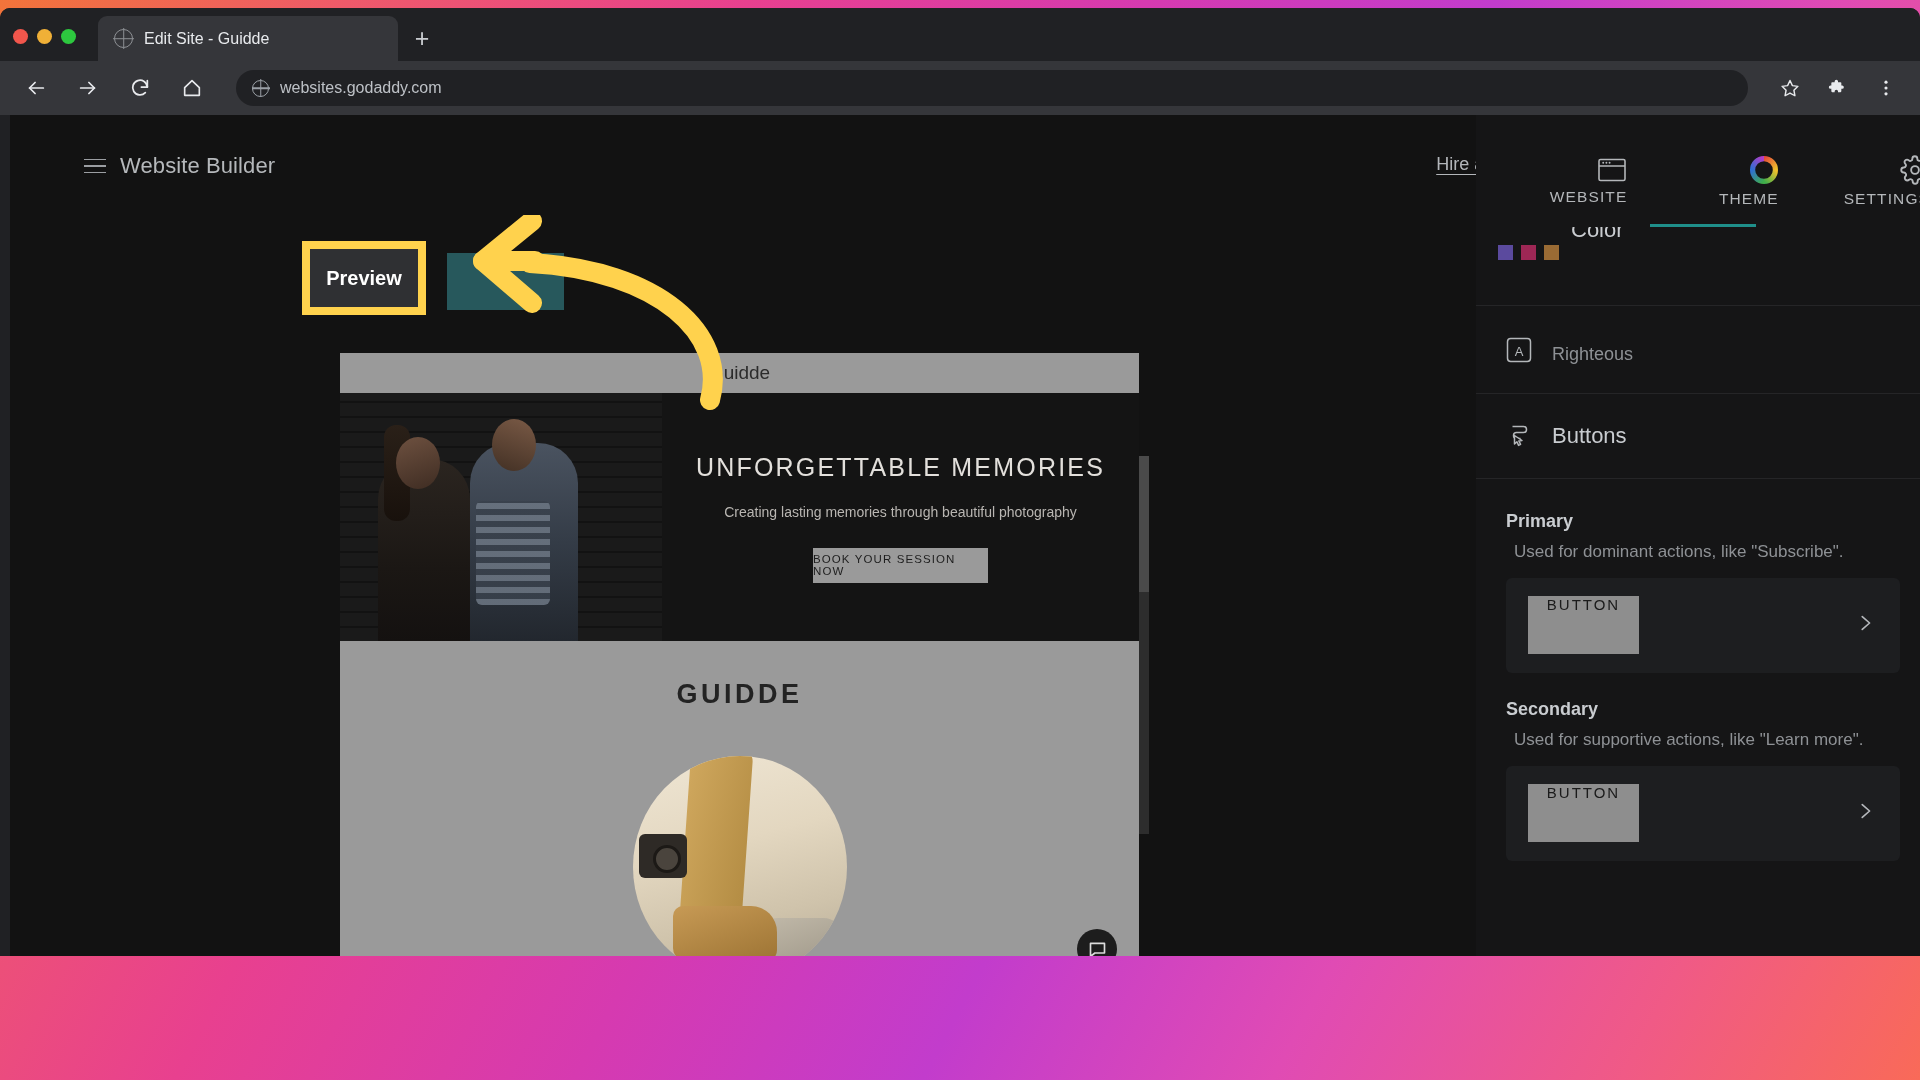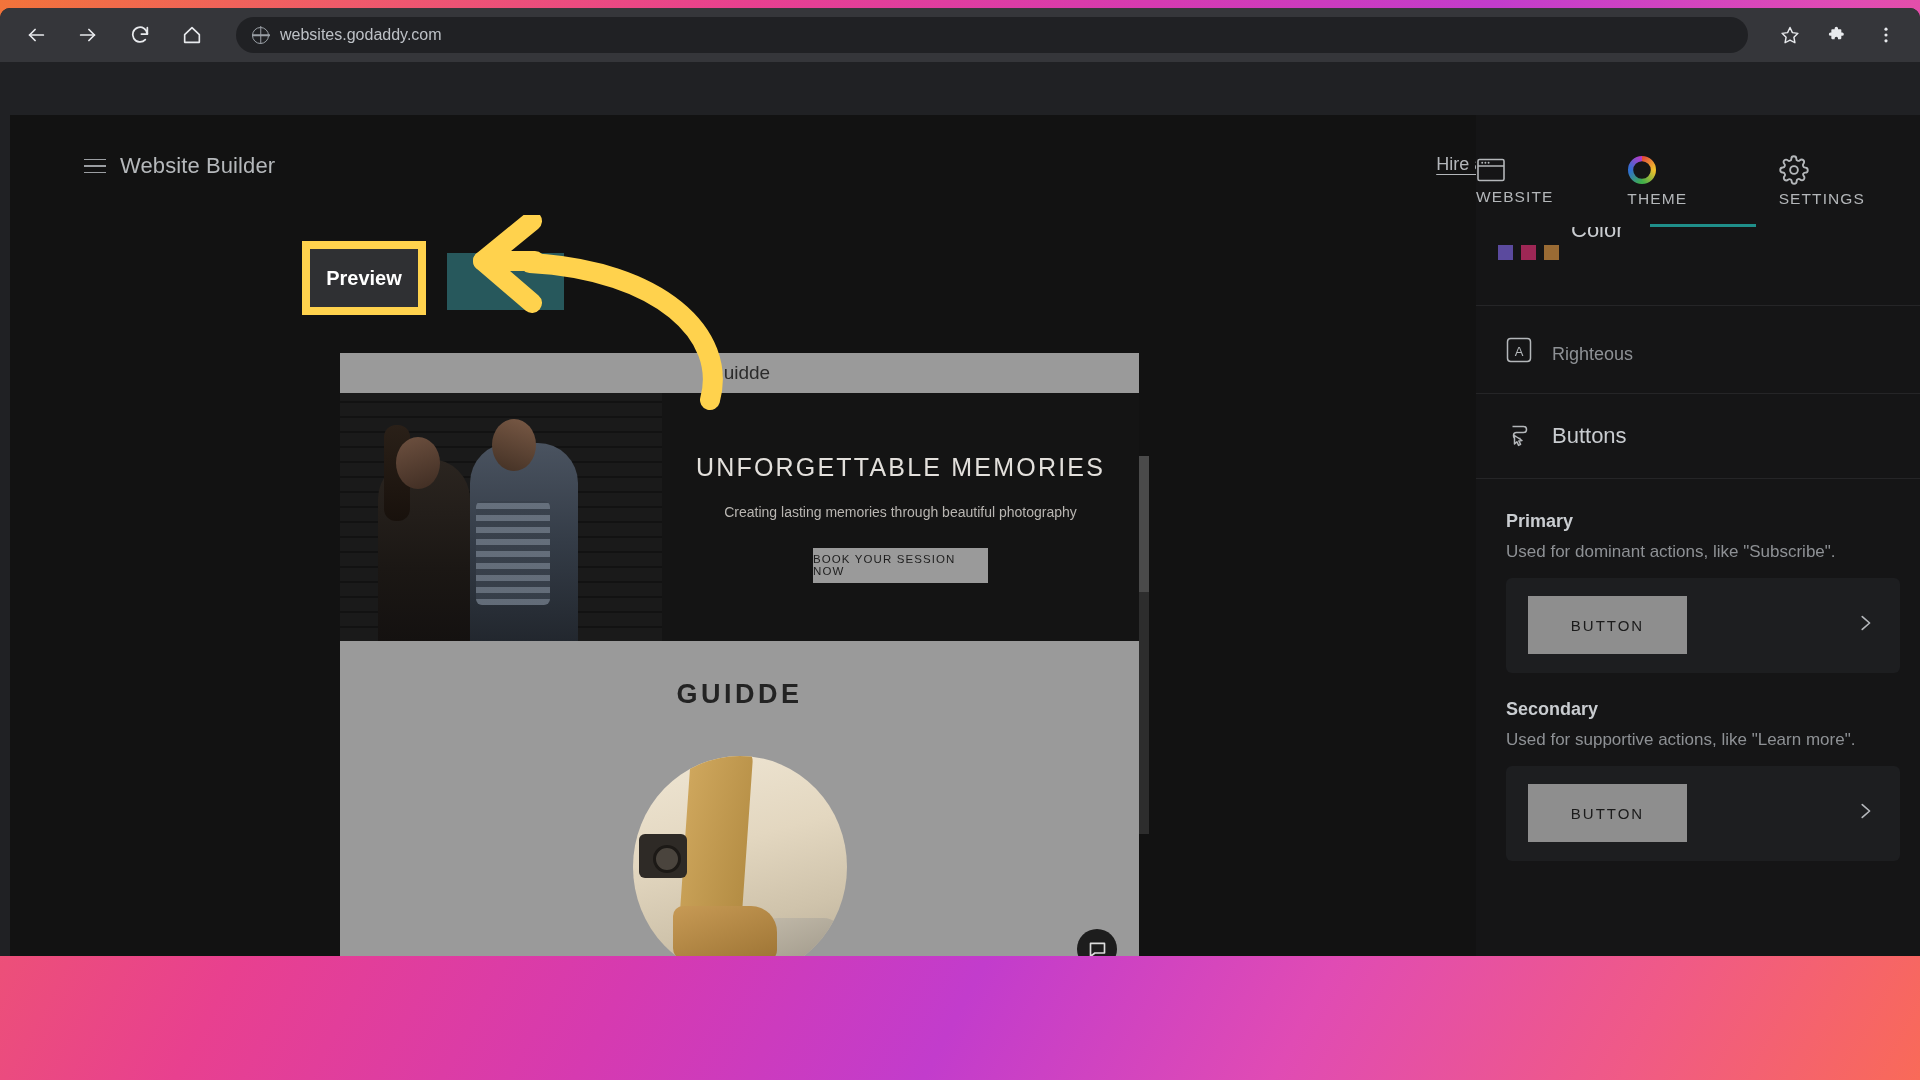--- a/index.html
+++ b/index.html
@@ -273,21 +273,21 @@
   
   #rightpanel {
     position: absolute; left: 1466px; top: 0; width: 454px; height: 841px;
     background: #151516; overflow: hidden;
   }
   #tabs {
     display: flex; height: 112px; position: relative;
   }
   .ptab {
     flex: 1 1 0; display: flex; flex-direction: column;
-    align-items: flex-start; justify-content: center; gap: 5px;
+    align-items: flex-end; justify-content: center; gap: 5px;
     position: relative; padding-top: 20px;
   }
   .ptab .plabel {
     font-size: 15.5px; letter-spacing: 1.1px; color: #b4b7ba;
   }
   .ptab.active .underline {
     position: absolute; bottom: 0; left: 50%; transform: translateX(-50%);
     width: 106px; height: 3px; background: #1f8f8a;
   }
 
@@ -308,48 +308,62 @@
   .row .ricon {
     position:absolute; left: 26px; top: 50%; transform: translateY(-50%);
     width: 34px; height: 34px; display:flex; align-items:center; justify-content:center;
   }
   .row .rtext { margin-left: 76px; }
   .row .rtitle { font-size: 22px; color: #c9ccd0; line-height: 1.25; }
   .row .rsub { font-size: 18px; color: #8e9195; margin-top: 10px; }
 
   .btnsection { padding: 0 30px; }
   .bs-title { font-size: 18px; font-weight: bold; color: #c9ccd0; margin-top: 26px; }
-  .bs-desc { font-size: 17px; color: #8e9195; margin-top: 10px; }
+  .bs-desc { font-size: 17px; color: #8e9195; margin-top: 10px; margin-left: 8px; }
   .bs-card {
     margin-top: 16px; background: #1d1e20; border-radius: 6px;
     height: 95px; display:flex; align-items:center; padding: 0 22px;
     position: relative;
   }
   .bs-btn {
-    width: 159px; height: 58px; background: #8e8e8e;
-    display:flex; align-items:center; justify-content:center;
+    width: 111px; height: 58px; background: #8e8e8e;
+    display:flex; justify-content:center;
   }
   .bs-btn span { font-size: 15px; letter-spacing: 2px; color: #1b1b1b; }
   .bs-chev {
     position:absolute; right: 24px; top: 50%; transform: translateY(-50%);
     color:#b5b8bc;
   }
 
   #panel-scrollbar {
     position: absolute; right: 2px; top: 430px; width: 7px; height: 340px;
     background: #3a3b3d; border-radius: 4px;
   }
 </style>
 </head>
 <body>
 
 <div id="desktop"></div>
 
 <div id="browser">
 
+  <div id="tabstrip">
+    <div class="traffic">
+      <div class="tl red"></div>
+      <div class="tl yellow"></div>
+      <div class="tl green"></div>
+    </div>
+
+    <div id="tab">
+      <div class="favicon"></div>
+      <div class="title">Edit Site - Guidde</div>
+    </div>
+
+    <div id="newtab">+</div>
+  </div>
 
   <div id="addrrow">
     <div class="navbtn">
       <svg width="22" height="22" viewBox="0 0 24 24" fill="none" stroke="currentColor" stroke-width="1.9" stroke-linecap="round" stroke-linejoin="round">
           <line x1="20" y1="12" x2="5" y2="12"></line>
           <polyline points="11,18 5,12 11,6"></polyline>
         </svg>
     </div>
     <div class="navbtn">
       <svg width="22" height="22" viewBox="0 0 24 24" fill="none" stroke="currentColor" stroke-width="1.9" stroke-linecap="round" stroke-linejoin="round">

